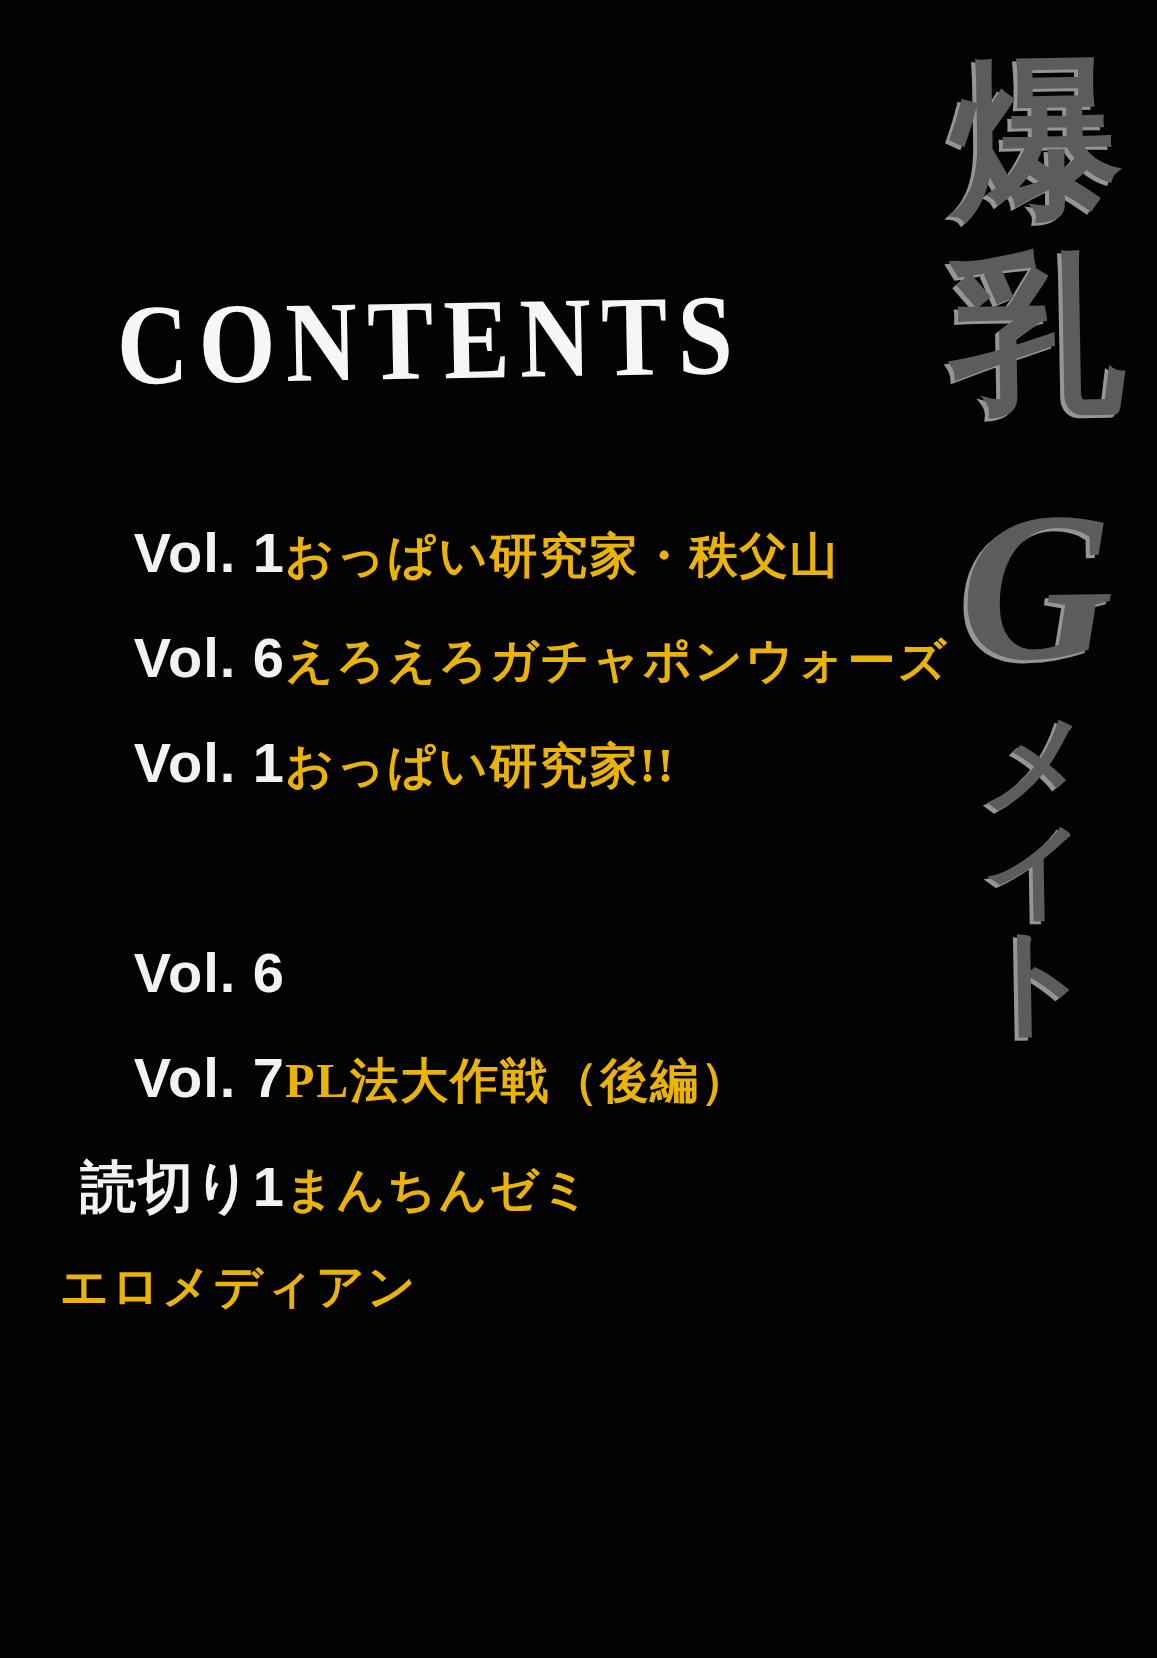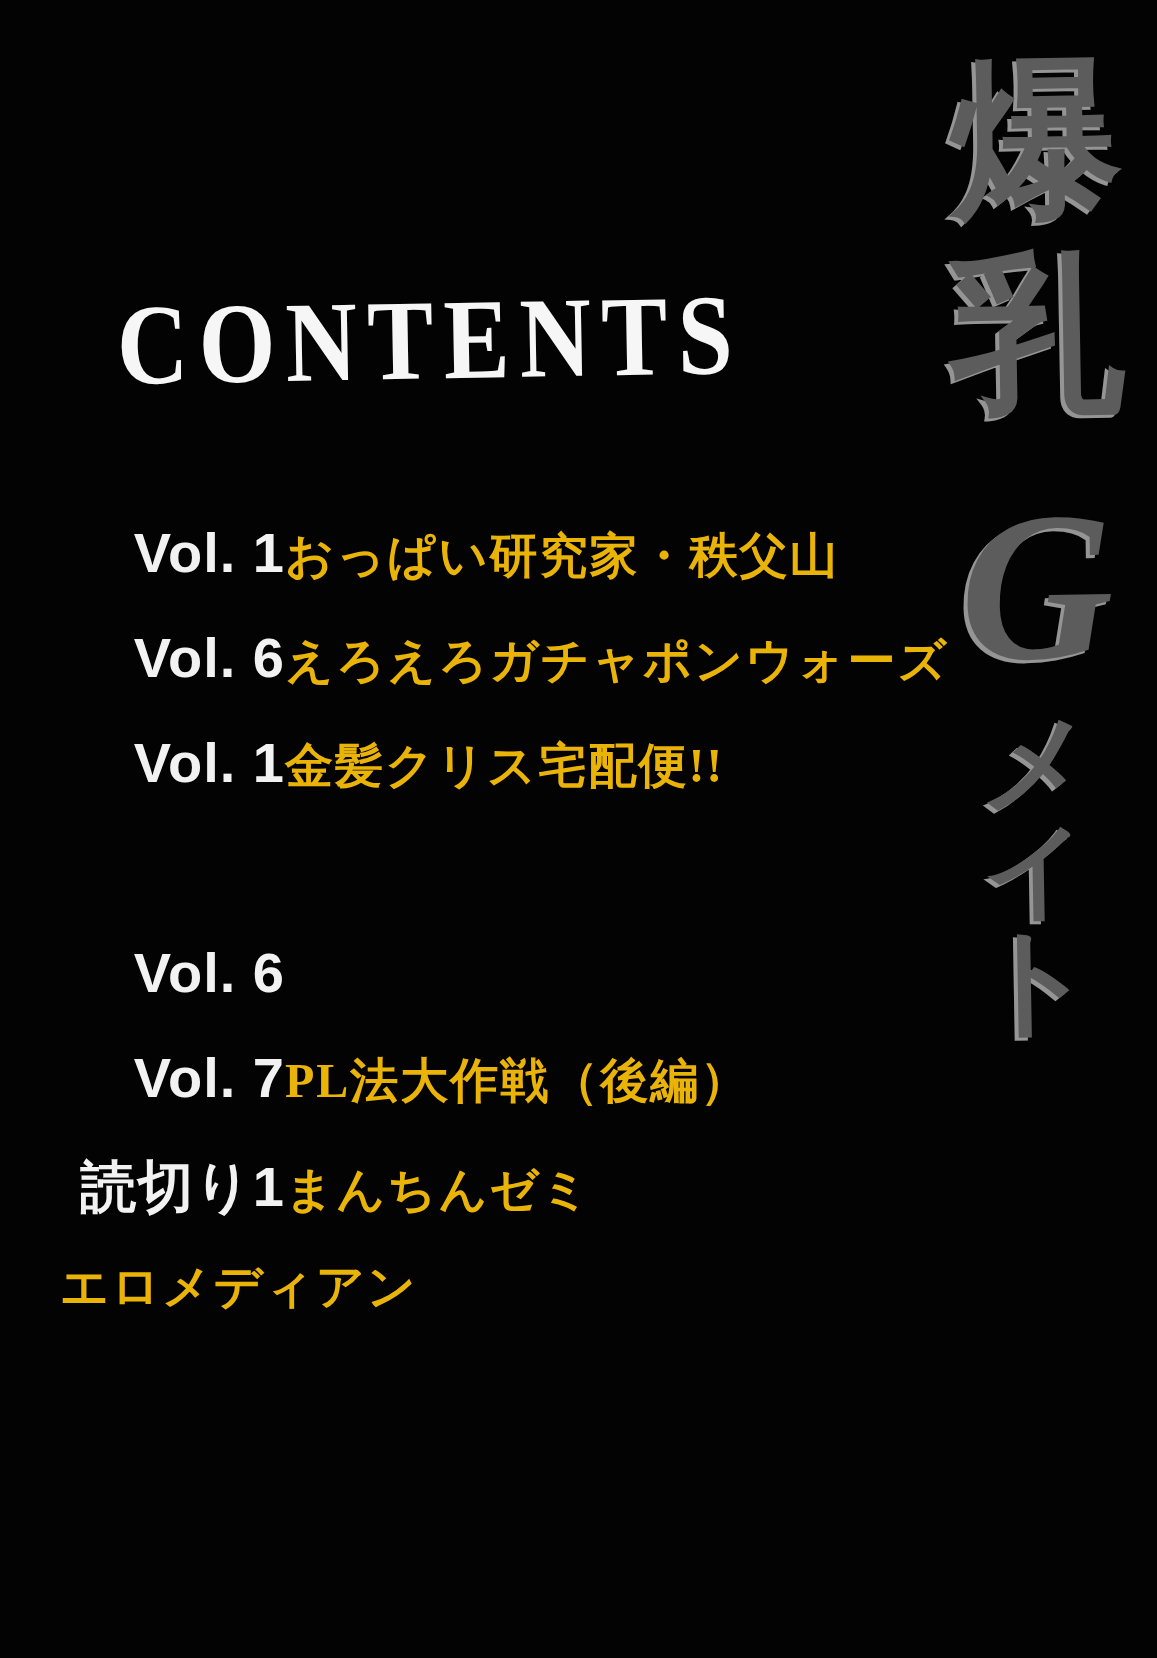--- a/index.html
+++ b/index.html
@@ -96,21 +96,21 @@
     <div class="toc-row">
       <span class="toc-label">Vol. 1</span>
       <span class="toc-title">おっぱい研究家・秩父山</span>
     </div>
     <div class="toc-row">
       <span class="toc-label">Vol. 6</span>
       <span class="toc-title">えろえろガチャポンウォーズ</span>
     </div>
     <div class="toc-row">
       <span class="toc-label">Vol. 1</span>
-      <span class="toc-title">金髪クリス宅配便!!</span>
+      <span class="toc-title">おっぱい研究家!!</span>
     </div>
     <div class="toc-row">
     </div>
     <div class="toc-row">
       <span class="toc-label">Vol. 6</span>
     </div>
     <div class="toc-row">
       <span class="toc-label">Vol. 7</span>
       <span class="toc-title">PL法大作戦（後編）</span>
     </div>

